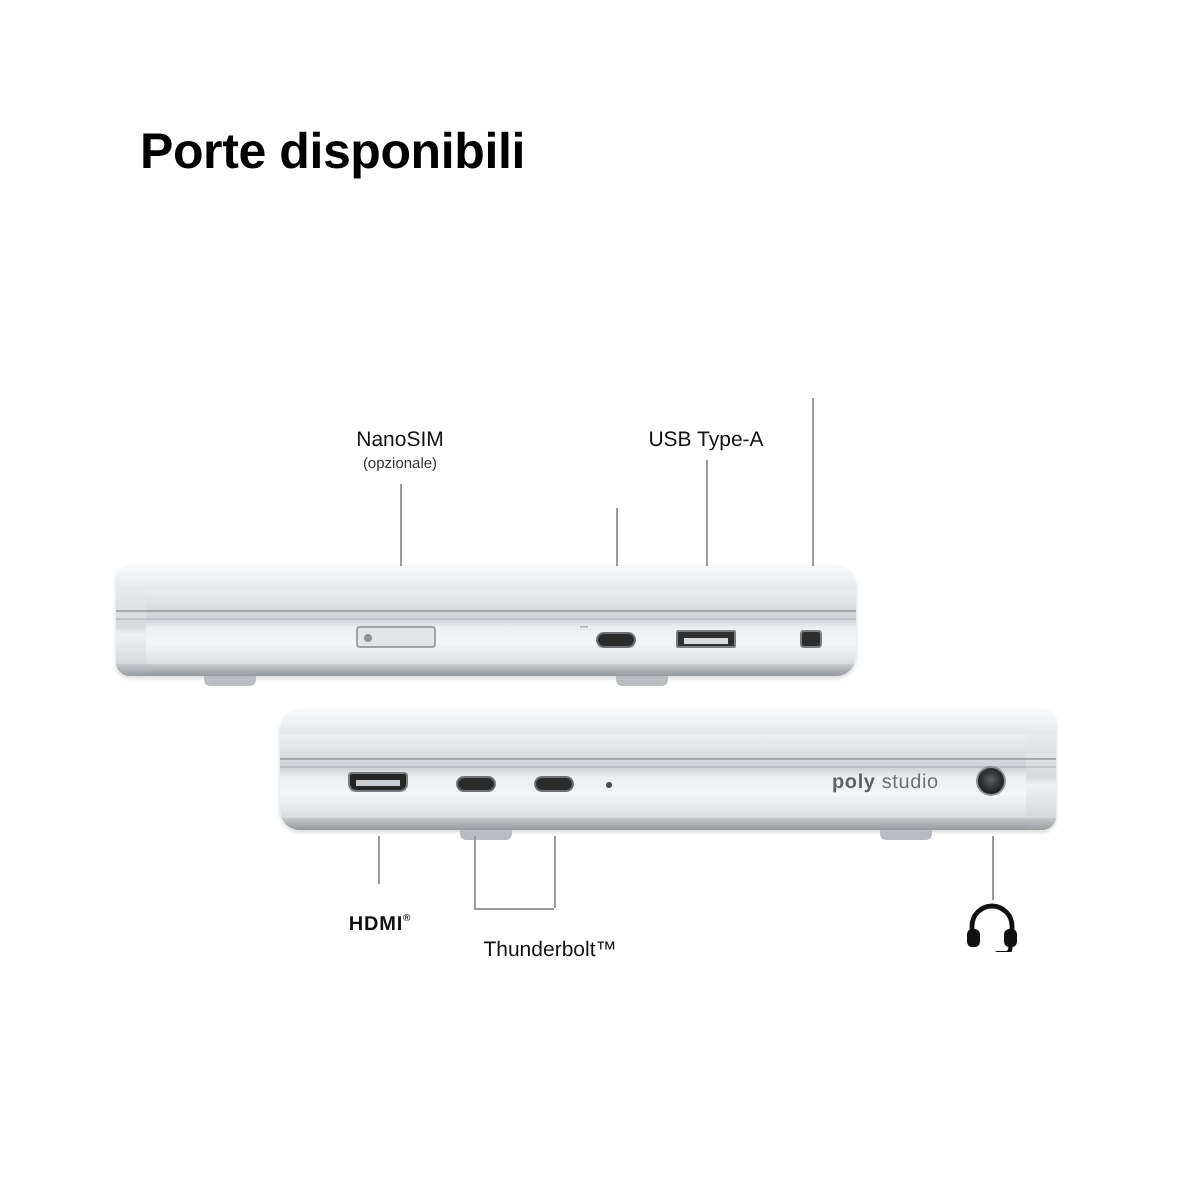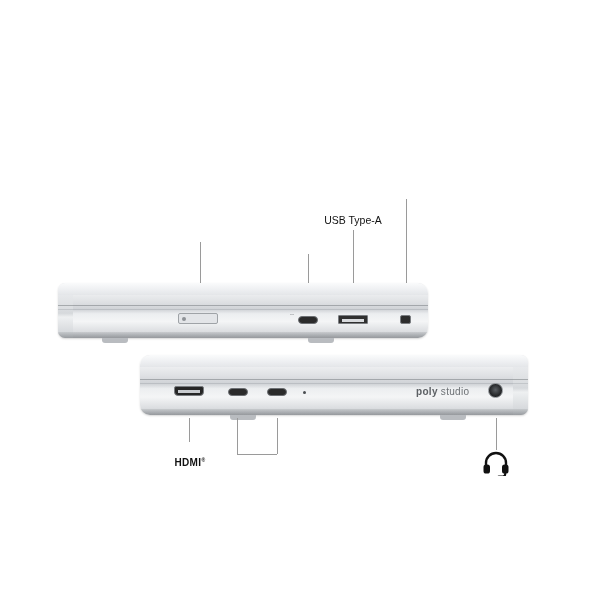--- a/index.html
+++ b/index.html
@@ -251,21 +251,26 @@
     font-size: 10.5px;
     color: #111;
   }
   .headset-icon svg { display: block; }
 </style>
 </head>
 <body>
 
 <div class="page">
 
-
+  <div class="page-title">Porte disponibili</div>
+
+  <div class="callout" style="left:140px; top:214px; width:120px;">
+    <span>NanoSIM</span>
+    <span class="sub">(opzionale)</span>
+  </div>
 
 
   <div class="callout" style="left:298px; top:214px; width:110px;">
     <span>USB Type-A</span>
   </div>
 
 
   <div class="leader v" style="left:200px; top:242px; height:63px;"></div>
   <div class="leader v" style="left:308px; top:254px; height:52px;"></div>
   <div class="leader v" style="left:353px; top:230px; height:76px;"></div>
@@ -316,20 +321,23 @@
   <div class="leader v" style="left:189px; top:418px; height:24px;"></div>
   <div class="leader v" style="left:237px; top:418px; height:36px;"></div>
   <div class="leader v" style="left:277px; top:418px; height:36px;"></div>
   <div class="leader h" style="left:237px; top:454px; width:40px;"></div>
   <div class="leader v" style="left:496px; top:418px; height:32px;"></div>
 
   <div class="legend" style="left:160px; top:452px; width:60px;">
     <span class="hdmi-word"><span>HDMI</span><sup>®</sup></span>
   </div>
 
+  <div class="legend" style="left:200px; top:465px; width:150px;">
+    <span class="tb-word">Thunderbolt™</span>
+  </div>
 
   <div class="legend headset-icon" style="left:482px; top:450px; width:30px;">
     <svg width="28" height="26" viewBox="0 0 28 26">
       <path d="M4 17 V13 a10 10 0 0 1 20 0 v4" fill="none" stroke="#111" stroke-width="2.4" stroke-linecap="round"></path>
       <rect x="1.5" y="14.5" width="6.5" height="9" rx="2.6" fill="#111"></rect>
       <rect x="20" y="14.5" width="6.5" height="9" rx="2.6" fill="#111"></rect>
       <path d="M23.2 23.5 v0.6 a2.4 2.4 0 0 1 -2.4 2.4 h-4.2" fill="none" stroke="#111" stroke-width="2.1" stroke-linecap="round"></path>
     </svg>
   </div>
 

